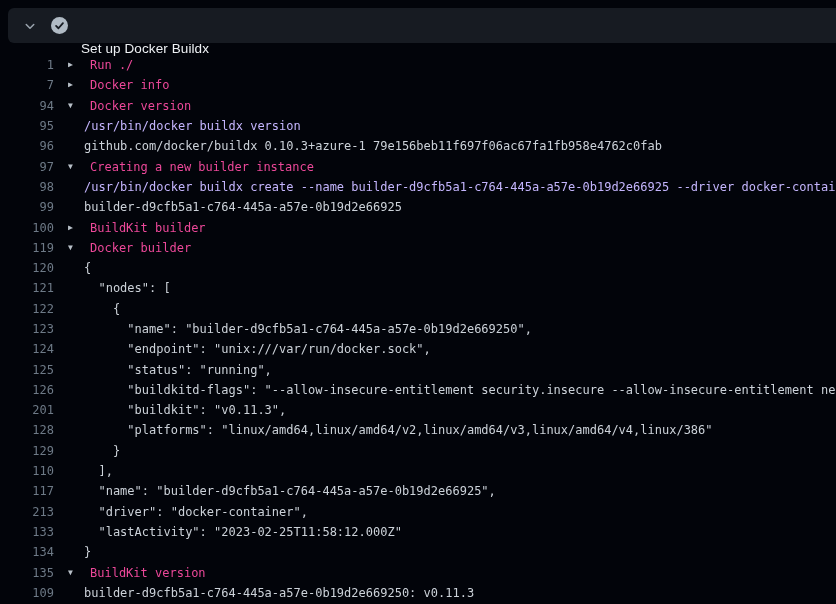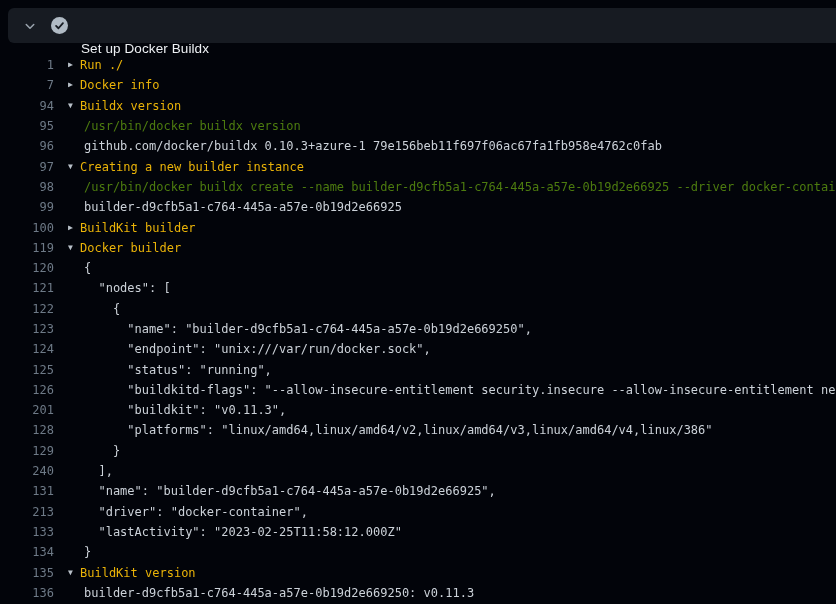--- a/index.html
+++ b/index.html
@@ -67,23 +67,23 @@
     align-items: center;
     white-space: pre;
   }
   .tri {
     display: inline-block;
     width: 12px;
     font-size: 8px;
     color: #b8c0c8;
     line-height: 1;
   }
-  .group-label { color: #eab308; }
+  .group-label { color: #ec4899; margin-left: 10px; }
   .content.cmd, .content.out { padding-left: 30px; }
-  .content.cmd { color: #4d7c0f; text-align: right; }
+  .content.cmd { color: #c4b5fd; text-align: right; }
   .group-row { cursor: pointer; }
 </style>
 </head>
 <body>
 
 <div class="step-header">
   <span class="chev">
     <svg width="12" height="12" viewBox="0 0 16 16" fill="none" stroke="currentColor" stroke-width="2" stroke-linecap="round" stroke-linejoin="round">
       <polyline points="3,6 8,11 13,6"></polyline>
     </svg>
@@ -92,38 +92,38 @@
     <svg width="11" height="11" viewBox="0 0 16 16" fill="none" stroke="#171b22" stroke-width="2.6" stroke-linecap="round" stroke-linejoin="round">
       <polyline points="3,8.5 6.5,12 13,4.5"></polyline>
     </svg>
   </span>
   <span class="step-title">Set up Docker Buildx</span>
 </div>
 
 <div class="log" id="log">
     <div class="row group-row"><span class="num">1</span><span class="content collapsed"><span class="tri">▶</span><span class="group-label">Run ./</span></span></div>
     <div class="row group-row"><span class="num">7</span><span class="content collapsed"><span class="tri">▶</span><span class="group-label">Docker info</span></span></div>
-    <div class="row group-row"><span class="num">94</span><span class="content expanded"><span class="tri">▼</span><span class="group-label">Buildx version</span></span></div>
+    <div class="row group-row"><span class="num">94</span><span class="content expanded"><span class="tri">▼</span><span class="group-label">Docker version</span></span></div>
     <div class="row"><span class="num">95</span><span class="content cmd">/usr/bin/docker buildx version</span></div>
     <div class="row"><span class="num">96</span><span class="content out">github.com/docker/buildx 0.10.3+azure-1 79e156beb11f697f06ac67fa1fb958e4762c0fab</span></div>
     <div class="row group-row"><span class="num">97</span><span class="content expanded"><span class="tri">▼</span><span class="group-label">Creating a new builder instance</span></span></div>
     <div class="row"><span class="num">98</span><span class="content cmd">/usr/bin/docker buildx create --name builder-d9cfb5a1-c764-445a-a57e-0b19d2e66925 --driver docker-container</span></div>
     <div class="row"><span class="num">99</span><span class="content out">builder-d9cfb5a1-c764-445a-a57e-0b19d2e66925</span></div>
     <div class="row group-row"><span class="num">100</span><span class="content collapsed"><span class="tri">▶</span><span class="group-label">BuildKit builder</span></span></div>
     <div class="row group-row"><span class="num">119</span><span class="content expanded"><span class="tri">▼</span><span class="group-label">Docker builder</span></span></div>
     <div class="row"><span class="num">120</span><span class="content out">{</span></div>
     <div class="row"><span class="num">121</span><span class="content out">  "nodes": [</span></div>
     <div class="row"><span class="num">122</span><span class="content out">    {</span></div>
     <div class="row"><span class="num">123</span><span class="content out">      "name": "builder-d9cfb5a1-c764-445a-a57e-0b19d2e669250",</span></div>
     <div class="row"><span class="num">124</span><span class="content out">      "endpoint": "unix:///var/run/docker.sock",</span></div>
     <div class="row"><span class="num">125</span><span class="content out">      "status": "running",</span></div>
     <div class="row"><span class="num">126</span><span class="content out">      "buildkitd-flags": "--allow-insecure-entitlement security.insecure --allow-insecure-entitlement network.host",</span></div>
     <div class="row"><span class="num">201</span><span class="content out">      "buildkit": "v0.11.3",</span></div>
     <div class="row"><span class="num">128</span><span class="content out">      "platforms": "linux/amd64,linux/amd64/v2,linux/amd64/v3,linux/amd64/v4,linux/386"</span></div>
     <div class="row"><span class="num">129</span><span class="content out">    }</span></div>
-    <div class="row"><span class="num">240</span><span class="content out">  ],</span></div>
-    <div class="row"><span class="num">131</span><span class="content out">  "name": "builder-d9cfb5a1-c764-445a-a57e-0b19d2e66925",</span></div>
+    <div class="row"><span class="num">110</span><span class="content out">  ],</span></div>
+    <div class="row"><span class="num">117</span><span class="content out">  "name": "builder-d9cfb5a1-c764-445a-a57e-0b19d2e66925",</span></div>
     <div class="row"><span class="num">213</span><span class="content out">  "driver": "docker-container",</span></div>
     <div class="row"><span class="num">133</span><span class="content out">  "lastActivity": "2023-02-25T11:58:12.000Z"</span></div>
     <div class="row"><span class="num">134</span><span class="content out">}</span></div>
     <div class="row group-row"><span class="num">135</span><span class="content expanded"><span class="tri">▼</span><span class="group-label">BuildKit version</span></span></div>
-    <div class="row"><span class="num">136</span><span class="content out">builder-d9cfb5a1-c764-445a-a57e-0b19d2e669250: v0.11.3</span></div>
+    <div class="row"><span class="num">109</span><span class="content out">builder-d9cfb5a1-c764-445a-a57e-0b19d2e669250: v0.11.3</span></div>
   </div>
 
 </body></html>

